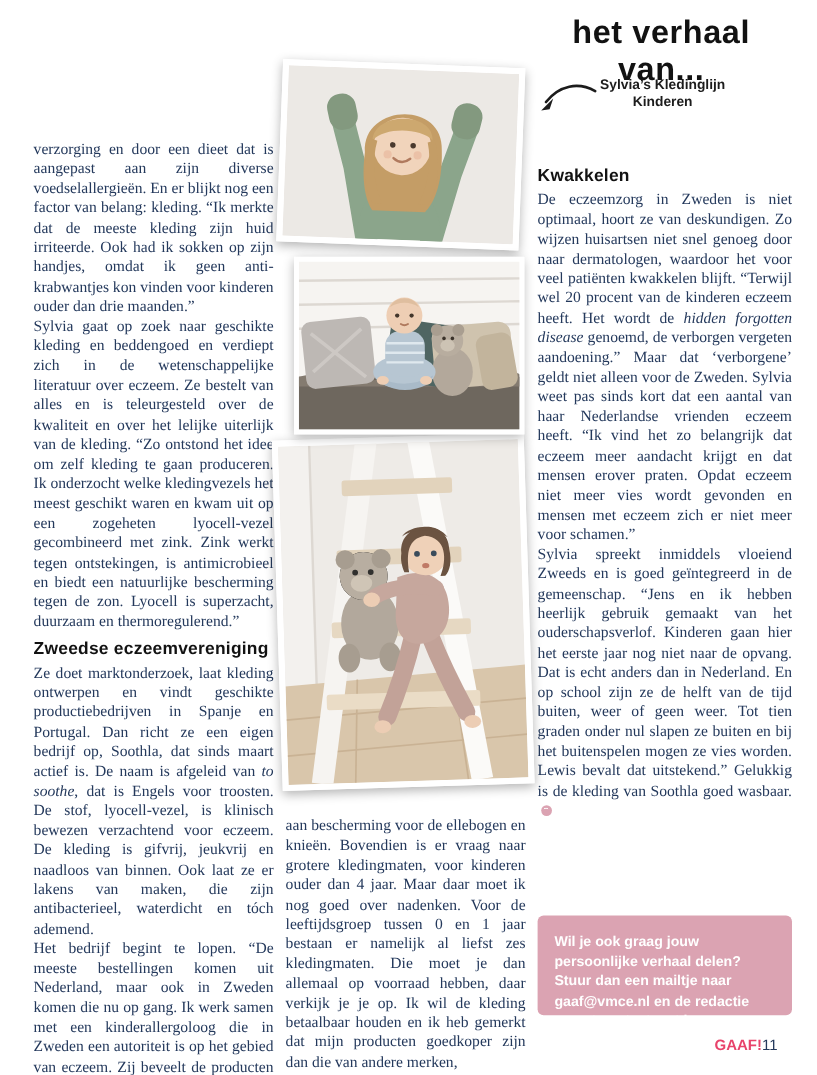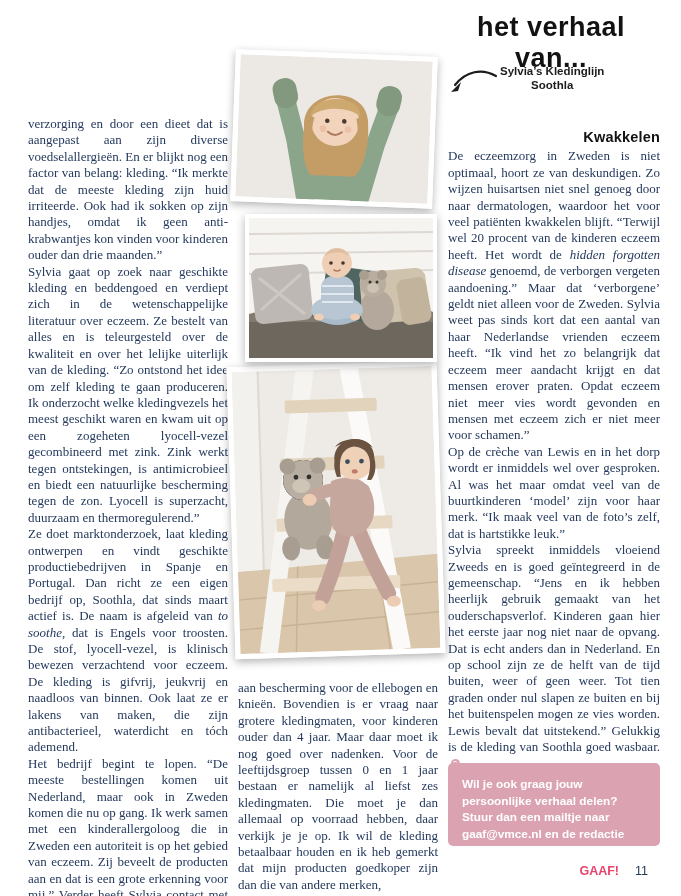--- a/index.html
+++ b/index.html
@@ -60,37 +60,37 @@
     font-weight:600;font-size:11.8px;line-height:16.5px;color:#ffffff;
     text-align:left;
   }
   .callout b{font-weight:800;}
   
   .footer{
     position:absolute;right:33px;top:864px;
     font-family:"Liberation Sans","DejaVu Sans",sans-serif;font-size:12.5px;
   }
   .footer .mag{font-weight:700;color:var(--accent,#e8436b);}
-  .footer .pagenum{font-weight:500;color:var(--body-text,#24395c);margin-left:16px;}
+  .footer .pagenum{font-weight:500;color:var(--body-text,#24395c);margin-left:0;}
 </style>
 </head>
 <body>
 
 <div class="page">
 
   <h1 class="title">het verhaal van...</h1>
 
   <div class="caption-group">
     <svg class="caption-arrow" width="50" height="32" viewBox="0 0 50 32">
       <path d="M48,8 C34,0 18,3 7,17" fill="none" stroke="#1c1c1c" stroke-width="2.2" stroke-linecap="round"></path>
       <polygon points="3,24 13,14 10,23" fill="#1c1c1c"></polygon>
     </svg>
     <div class="caption-text">
       <div>Sylvia’s Kledinglijn</div>
-      <div>Soothla</div>
+      <div>Kinderen</div>
     </div>
   </div>
 
   <div class="photo" id="photo1">
     <svg width="192" height="142" viewBox="0 0 192 142">
       <rect width="192" height="142" fill="#e9e6e2"></rect>
       <rect width="192" height="142" fill="#efece8" opacity=".5"></rect>
 
       <path d="M70,140 L58,82 L47,45" fill="none" stroke="#8ba58b" stroke-width="19" stroke-linecap="round" stroke-linejoin="round"></path>
       <path d="M124,140 L138,85 L150,48" fill="none" stroke="#8ba58b" stroke-width="19" stroke-linecap="round" stroke-linejoin="round"></path>
@@ -221,32 +221,32 @@
         <circle cx="113" cy="93" r="2.4" fill="#3b4c5c"></circle>
         <circle cx="127" cy="93" r="2.4" fill="#3b4c5c"></circle>
         <ellipse cx="120" cy="103" rx="3" ry="2.2" fill="#c07a66"></ellipse>
       </g>
     </svg>
   </div>
 
   <div class="col" id="col-left">
     <p>verzorging en door een dieet dat is aangepast aan zijn diverse voedselallergieën. En er blijkt nog een factor van belang: kleding. “Ik merkte dat de meeste kleding zijn huid irriteerde. Ook had ik sokken op zijn handjes, omdat ik geen anti-krabwantjes kon vinden voor kinderen ouder dan drie maanden.”</p>
     <p>Sylvia gaat op zoek naar geschikte kleding en beddengoed en verdiept zich in de wetenschappelijke literatuur over eczeem. Ze bestelt van alles en is teleurgesteld over de kwaliteit en over het lelijke uiterlijk van de kleding. “Zo ontstond het idee om zelf kleding te gaan produceren. Ik onderzocht welke kledingvezels het meest geschikt waren en kwam uit op een zogeheten lyocell-vezel gecombineerd met zink. Zink werkt tegen ontstekingen, is antimicrobieel en biedt een natuurlijke bescherming tegen de zon. Lyocell is superzacht, duurzaam en thermoregulerend.”</p>
+    <h3>Zweedse eczeemvereniging</h3>
     <p><span>Ze doet marktonderzoek, laat kleding ontwerpen en vindt geschikte productiebedrijven in Spanje en Portugal. Dan richt ze een eigen bedrijf op, Soothla, dat sinds maart actief is. De naam is afgeleid van </span><em>to soothe</em><span>, dat is Engels voor troosten. De stof, lyocell-vezel, is klinisch bewezen verzachtend voor eczeem. De kleding is gifvrij, jeukvrij en naadloos van binnen. Ook laat ze er lakens van maken, die zijn antibacterieel, waterdicht en tóch ademend.</span></p>
     <p>Het bedrijf begint te lopen. “De meeste bestellingen komen uit Nederland, maar ook in Zweden komen die nu op gang. Ik werk samen met een kinderallergoloog die in Zweden een autoriteit is op het gebied van eczeem. Zij beveelt de producten aan en dat is een grote erkenning voor mij.” Verder heeft Sylvia contact met de Zweedse eczeemvereniging. “Die vraagt haar leden aan welke producten zij behoefte hebben. Ik zit nu ook te denken</p>
   </div>
 
   <div class="col" id="col-mid">
     <p>aan bescherming voor de ellebogen en knieën. Bovendien is er vraag naar grotere kledingmaten, voor kinderen ouder dan 4 jaar. Maar daar moet ik nog goed over nadenken. Voor de leeftijdsgroep tussen 0 en 1 jaar bestaan er namelijk al liefst zes kledingmaten. Die moet je dan allemaal op voorraad hebben, daar verkijk je je op. Ik wil de kleding betaalbaar houden en ik heb gemerkt dat mijn producten goedkoper zijn dan die van andere merken,</p>
   </div>
 
   <div class="col" id="col-right">
-    <h3 style="margin-top:13px;text-align:right;">Kwakkelen</h3>
+    <h3 style="margin-top:23px;">Kwakkelen</h3>
     <p><span>De eczeemzorg in Zweden is niet optimaal, hoort ze van deskundigen. Zo wijzen huisartsen niet snel genoeg door naar dermatologen, waardoor het voor veel patiënten kwakkelen blijft. “Terwijl wel 20 procent van de kinderen eczeem heeft. Het wordt de </span><em>hidden forgotten disease</em><span> genoemd, de verborgen vergeten aandoening.” Maar dat ‘verborgene’ geldt niet alleen voor de Zweden. Sylvia weet pas sinds kort dat een aantal van haar Nederlandse vrienden eczeem heeft. “Ik vind het zo belangrijk dat eczeem meer aandacht krijgt en dat mensen erover praten. Opdat eczeem niet meer vies wordt gevonden en mensen met eczeem zich er niet meer voor schamen.”</span></p>
-    <p>Op de crèche van Lewis en in het dorp wordt er inmiddels wel over gesproken. Al was het maar omdat veel van de buurtkinderen ‘model’ zijn voor haar merk. “Ik maak veel van de foto’s zelf, dat is hartstikke leuk.”</p>
     <p><span>Sylvia spreekt inmiddels vloeiend Zweeds en is goed geïntegreerd in de gemeenschap. “Jens en ik hebben heerlijk gebruik gemaakt van het ouderschapsverlof. Kinderen gaan hier het eerste jaar nog niet naar de opvang. Dat is echt anders dan in Nederland. En op school zijn ze de helft van de tijd buiten, weer of geen weer. Tot tien graden onder nul slapen ze buiten en bij het buitenspelen mogen ze vies worden. Lewis bevalt dat uitstekend.” Gelukkig is de kleding van Soothla goed wasbaar.</span><span class="endmark"></span></p>
   </div>
 
   <div class="callout">
     <span>Wil je ook graag jouw persoonlijke verhaal delen? Stuur dan een mailtje naar </span><b>gaaf@vmce.nl</b><span> en de redactie neemt contact met je op.</span>
   </div>
 
   <div class="footer">
     <span class="mag">GAAF!</span><span class="pagenum">11</span>
   </div>

